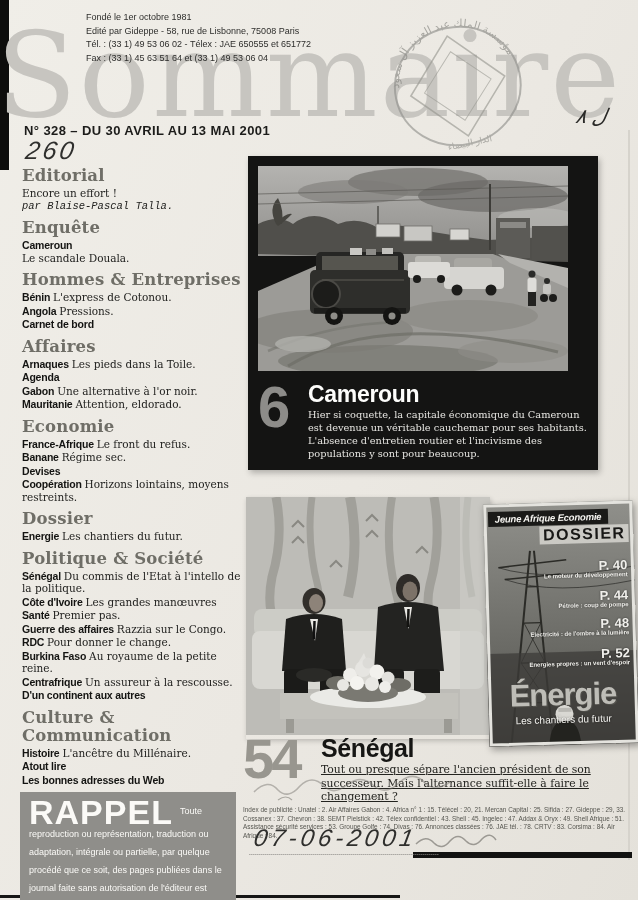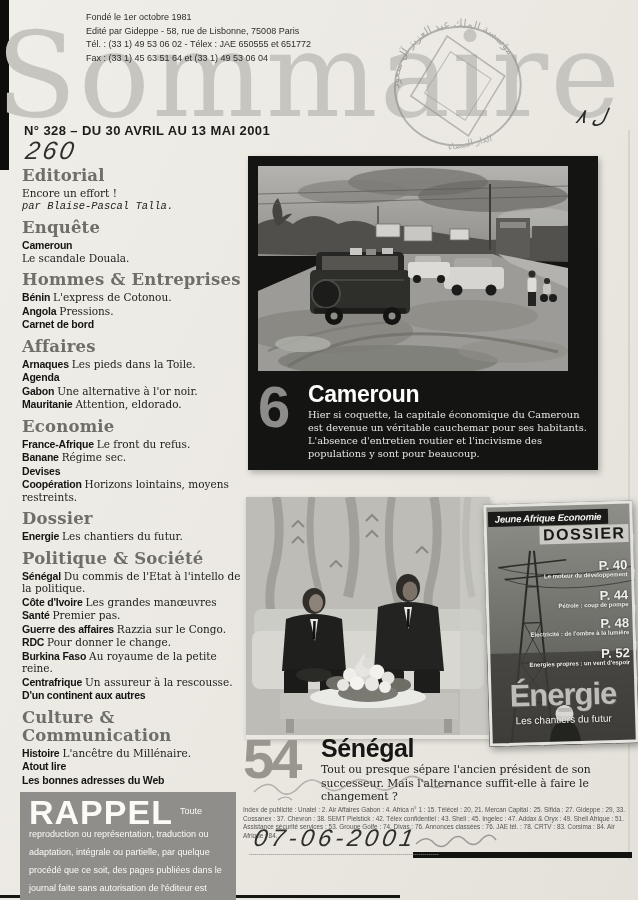--- a/index.html
+++ b/index.html
@@ -58,21 +58,21 @@
   .cov-item-text{font-size:6px;font-weight:bold;line-height:7px;}
   .cov-title{position:absolute;left:0;right:0;bottom:32px;text-align:center;font-size:31px;
         font-weight:bold;color:#c9c8c2;opacity:.92;letter-spacing:-1px;text-shadow:1px 1px 0 #55544f;}
   .cov-sub{position:absolute;left:0;right:0;bottom:20px;text-align:center;font-size:10px;
         color:#f4f3ef;text-shadow:0 0 2px rgba(0,0,0,.6);}
   
   .sen-caption{position:absolute;left:243px;top:735px;width:392px;display:flex;z-index:2;}
   .sen-num{flex:none;width:78px;font-size:56px;font-weight:bold;color:#98968f;line-height:.85;letter-spacing:-3px;}
   .sen-right{flex:1;padding-top:1px;}
   .sen-title{font-size:25px;font-weight:bold;color:#161614;letter-spacing:-.4px;line-height:25px;}
-  .sen-text{margin-top:2px;font-family:"DejaVu Serif",serif;font-size:10.8px;line-height:13.5px;color:#23231f;}
+  .sen-text{margin-top:2px;font-family:"DejaVu Serif",serif;font-size:10.8px;line-height:13.5px;color:#23231f;text-decoration:underline;}
   
   .rappel{position:absolute;left:20px;top:792px;width:216px;z-index:2;background:#8f8e8a;
         color:#fbfaf7;padding:8px 9px 9px 9px;box-sizing:border-box;}
   .rappel-label{float:left;font-size:34px;font-weight:800;letter-spacing:1px;line-height:22px;
         margin:1px 7px 0 0;}
   .rappel-text{font-size:9px;line-height:12px;text-align:justify;}
   
   .ad-index{position:absolute;left:243px;top:806px;width:392px;z-index:2;font-size:6.4px;
         line-height:8.5px;color:#55554f;}
   .hand-date{position:absolute;left:252px;top:824px;z-index:3;font-size:24px;letter-spacing:4px;

